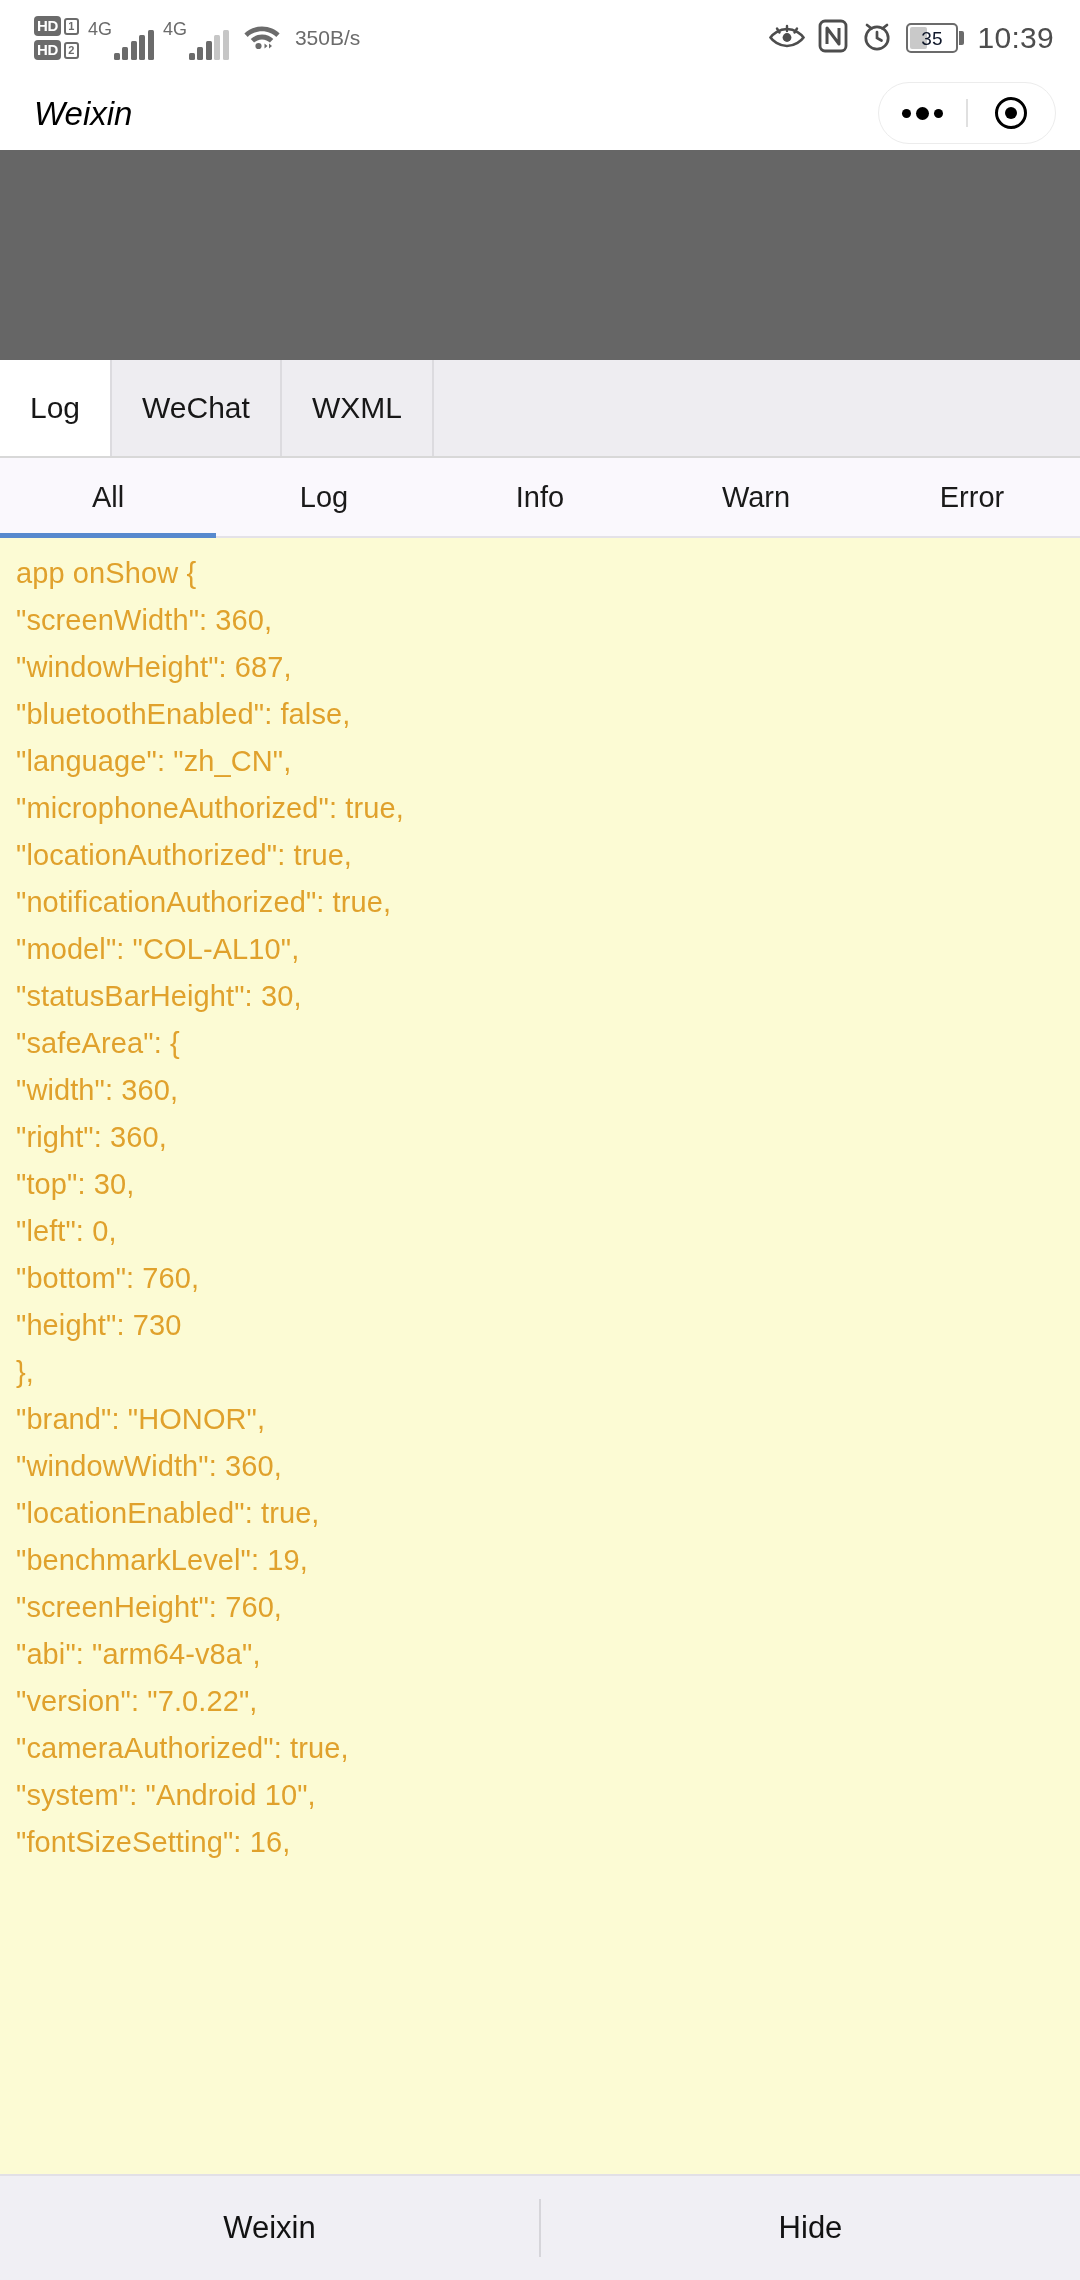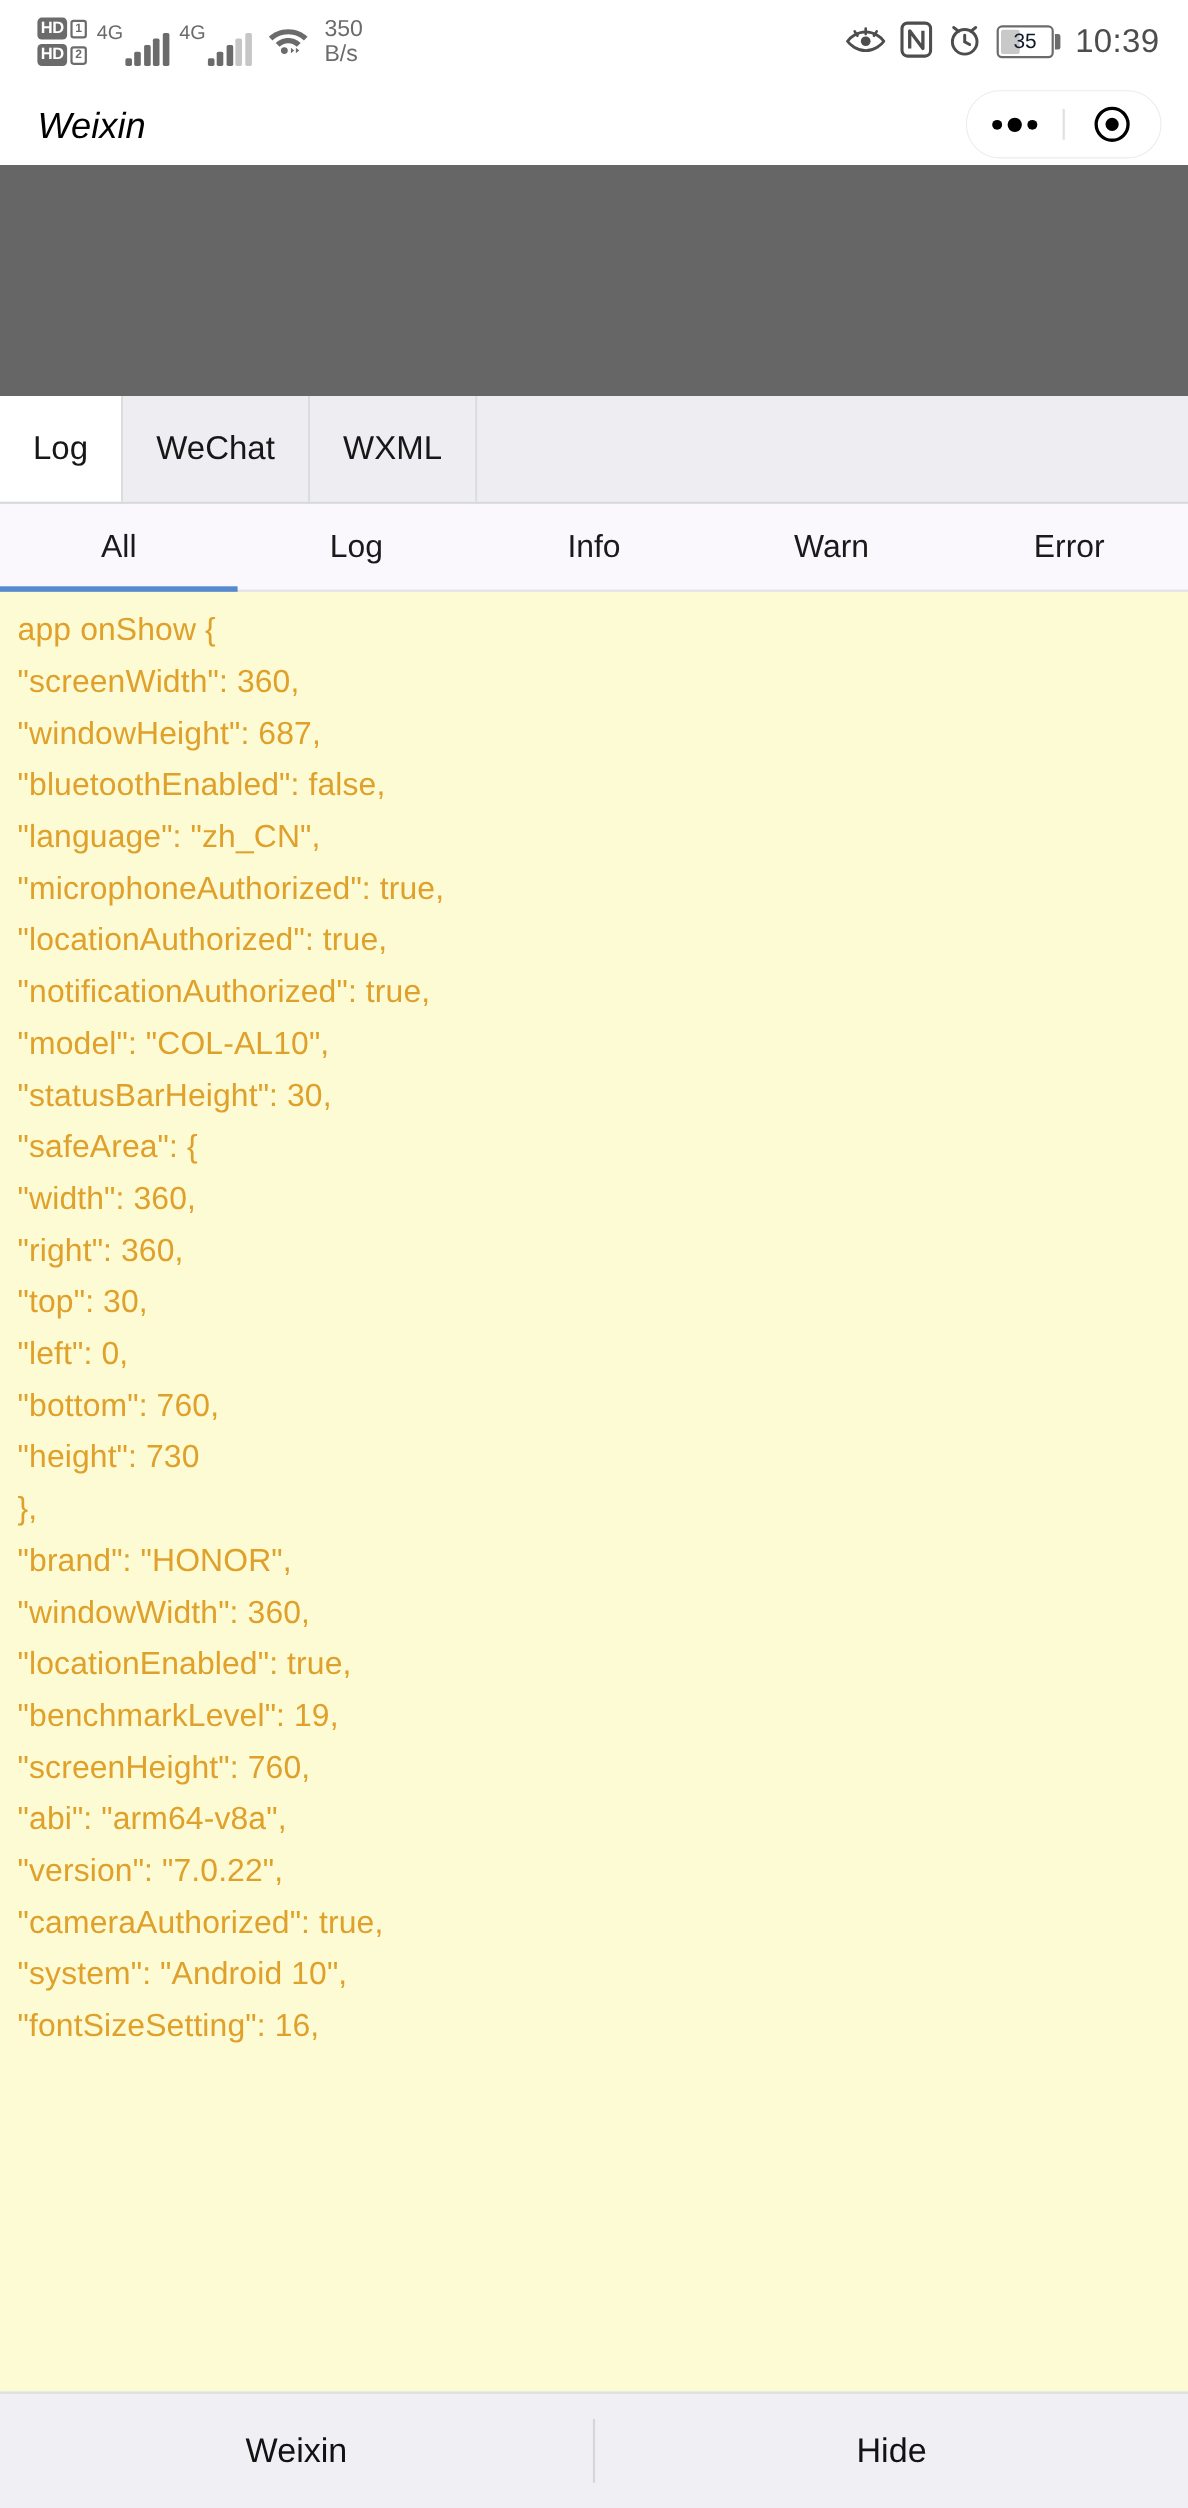--- a/index.html
+++ b/index.html
@@ -113,21 +113,21 @@
   .bars i:nth-child(3) { height: 19px; }
   .bars i:nth-child(4) { height: 25px; }
   .bars i:nth-child(5) { height: 30px; }
   .bars.dim i:nth-child(4),
   .bars.dim i:nth-child(5) { background: #c6c6c6; }
 
   .wifi-icon { margin-left: 4px; margin-bottom: 2px; }
 
   .speed {
     display: flex;
-    flex-direction: column;
+    flex-direction: row;
     line-height: 1.05;
     color: #6b6b6b;
     font-size: 21px;
     margin-left: 4px;
   }
 
   .status-right {
     display: flex;
     align-items: center;
     gap: 13px;

